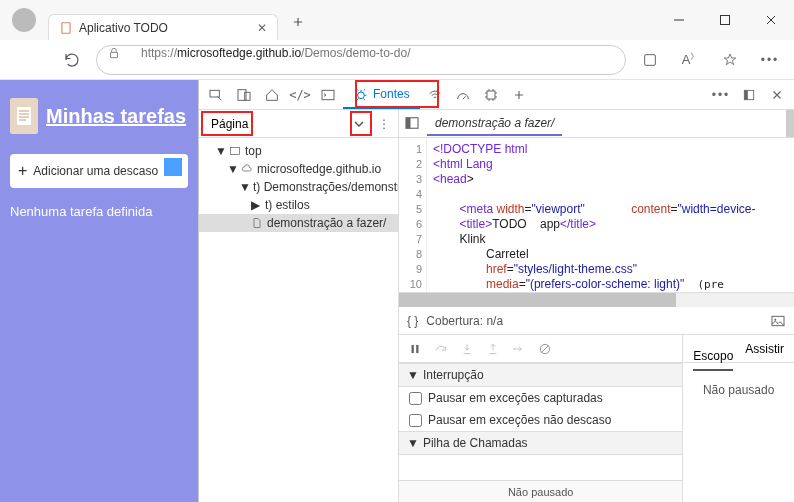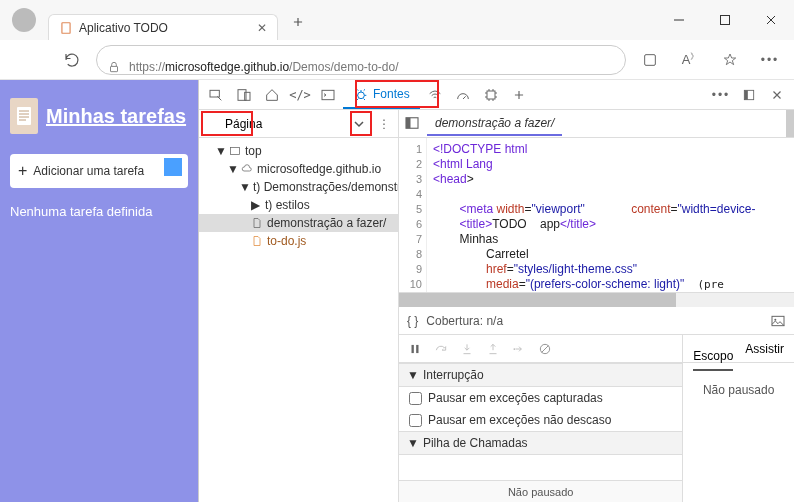--- a/index.html
+++ b/index.html
@@ -6,40 +6,40 @@
 body { width: 794px; height: 502px; background: #fff; overflow: hidden; display: flex; flex-direction: column; }
 .titlebar { height: 40px; display: flex; align-items: stretch; background: #f7f7f7; }
 .avatar-block { width: 48px; display: flex; align-items: center; justify-content: center; }
 .avatar { width: 24px; height: 24px; border-radius: 50%; background: #bbb; }
 .tab { background: #fff; border-radius: 6px 6px 0 0; margin-top: 14px; display: flex; align-items: center; padding: 4px 10px; width: 230px; border: 1px solid #ddd; border-bottom: none; }
 .tab-title { flex: 1; margin-left: 6px; color: #333; font-size: 12px; }
 .win-ctrl { margin-left: auto; display: flex; }
 .win-btn { width: 46px; display: flex; align-items: center; justify-content: center; color: #333; }
 .addrbar { height: 40px; display: flex; align-items: center; padding: 0 8px; gap: 8px; background: #fff; border-bottom: 1px solid #e5e5e5; }
 .icon-btn { width: 32px; height: 32px; display: flex; align-items: center; justify-content: center; color: #555; border-radius: 4px; }
-.url-box { flex: 1; height: 30px; border: 1px solid #ccc; border-radius: 15px; display: flex; align-items: flex-end; padding: 0 10px; gap: 8px; color: #666; }
+.url-box { flex: 1; height: 30px; border: 1px solid #ccc; border-radius: 15px; display: flex; align-items: flex-start; padding: 0 10px; gap: 20px; color: #666; }
 .url-dim { color: #777; }
 .url-dark { color: #222; }
 .content { flex: 1; display: flex; min-height: 0; }
 .app-pane { width: 198px; background: #8e92e8; color: #fff; padding: 10px; }
 .app-header { display: flex; align-items: center; gap: 8px; margin: 8px 0 20px 0; text-decoration: underline; }
 .app-icon { width: 28px; height: 36px; background: #e8d6c5; border-radius: 2px; display: flex; align-items: center; justify-content: center; }
 .app-title { font-size: 20px; font-weight: 600; }
 .add-row { background: #fff; color: #333; border-radius: 4px; padding: 8px; display: flex; align-items: center; gap: 6px; font-size: 13px; margin-bottom: 16px; position: relative; }
 .cursor-mark { position:absolute; right:6px; top:4px; width:18px; height:18px; background:#4aa0ff; }
 .empty { font-size: 13px; }
 .devtools { flex: 1; display: flex; flex-direction: column; min-width: 0; border-left: 1px solid #ccc; }
 .dt-top { height: 30px; display: flex; align-items: center; gap: 2px; border-bottom: 1px solid #ddd; padding: 0 4px; }
 .dt-top .icon-btn { width: 26px; height: 26px; color:#666; }
 .dt-tab { display: flex; align-items: center; gap: 4px; padding: 0 10px; height: 100%; color: #0078d4; border-bottom: 2px solid #0078d4; }
 .hl-red { border: 2px solid #e22; position: absolute; pointer-events: none; }
 .dt-body { flex: 1; display: flex; min-height: 0; }
 .dt-left { width: 200px; border-right: 1px solid #ddd; display: flex; flex-direction: column; }
 .pane-hdr { height: 28px; display: flex; align-items: center; border-bottom: 1px solid #ddd; padding: 0 4px; gap:4px; position:relative; }
-.pane-lbl { padding: 2px 22px; }
+.pane-lbl { padding: 2px 8px; }
 .tree { flex: 1; overflow: auto; padding: 4px 0; }
 .node { display: flex; align-items: center; gap: 4px; padding: 2px 4px; white-space: nowrap; font-size: 12px; color:#333; }
 .node.sel { background: #ddd; }
 .ind1 { padding-left: 16px; } .ind2 { padding-left: 28px; } .ind3 { padding-left: 40px; } .ind4 { padding-left: 52px; }
 .caret { width: 10px; display: inline-block; }
 .dt-right { flex: 1; display: flex; flex-direction: column; min-width: 0; position: relative; }
 .file-tabs { height: 28px; display: flex; align-items: center; border-bottom: 1px solid #ddd; }
 .file-tab { padding: 4px 8px; background:#fff; font-style:italic; color:#333; border-bottom:2px solid #6b6be0; margin-left: 28px; font-size:11px; }
 .code-area { display: flex; height: 155px; border-bottom: 1px solid #ddd; position: relative; overflow: hidden; }
 .gutter { width: 28px; background: #fff; color: #888; text-align: right; padding: 4px 4px 0 0; border-right: 1px solid #eee; }
@@ -140,21 +140,21 @@
       <div class="app-icon">
         <svg width="16" height="20" viewBox="0 0 16 20">
             <rect x="1" y="1" width="14" height="18" rx="1" fill="#fff"></rect>
             <path d="M3 5h10M3 8h10M3 11h10M3 14h7" stroke="#c0a080" stroke-width="1"></path>
           </svg>
       </div>
       <div class="app-title">Minhas tarefas</div>
     </div>
     <div class="add-row">
       <span style="font-size:16px;color:#333">+</span>
-      <span>Adicionar uma tarefa</span>
+      <span>Adicionar uma descaso</span>
       <div class="cursor-mark"></div>
     </div>
     <div class="empty">Nenhuma tarefa definida</div>
   </div>
 
   <div class="devtools">
     <div class="dt-top" style="position:relative">
       <div class="icon-btn">
           <svg width="16" height="16" viewBox="0 0 24 24">
             <rect x="3" y="5" width="14" height="10" fill="none" stroke="#666" stroke-width="1.5"></rect>
@@ -264,26 +264,20 @@
             </div>
           <div class="node ind4">
               <span class="caret">▶</span>
               <span>t) estilos</span>
             </div>
           <div class="node ind4 sel">
               <svg width="12" height="12" viewBox="0 0 24 24">
                 <path d="M6 3h8l4 4v14H6z" fill="none" stroke="#666" stroke-width="1.5"></path>
               </svg>
               <span>demonstração a fazer/</span>
-            </div>
-          <div class="node ind4">
-              <svg width="12" height="12" viewBox="0 0 24 24">
-                <path d="M6 3h8l4 4v14H6z" fill="none" stroke="#e08a3a" stroke-width="1.5"></path>
-              </svg>
-              <span style="color:#a05a20">to-do.js</span>
             </div>
         </div>
       </div>
 
       <div class="dt-right">
         <div class="file-tabs">
           <div style="position:absolute;left:4px;top:4px">
               <svg width="18" height="18" viewBox="0 0 24 24">
                 <rect x="4" y="5" width="16" height="14" fill="none" stroke="#666" stroke-width="1.5"></rect>
                 <rect x="4" y="5" width="6" height="14" fill="#666"></rect>
@@ -305,21 +299,21 @@
               <div>8</div>
               <div>9</div>
               <div>10</div>
           </div>
           <div class="code"><span class="kw">&lt;!DOCTYPE html</span>
 <span class="kw">&lt;html Lang</span>
 <span class="kw">&lt;head</span><span>&gt;</span>
 
     <span class="kw">&lt;meta</span><span class="attr"> width</span><span>=</span><span class="str">"viewport"</span>       <span class="attr">content</span><span>=</span><span class="str">"width=device-</span>
     <span class="kw">&lt;title&gt;</span><span>TODO    app</span><span class="kw">&lt;/title&gt;</span>
-    <span>Minhas</span>
+    <span>Klink</span>
         <span>Carretel</span>
         <span class="attr">href</span><span>=</span><span class="str">"styles/light-theme.css"</span>
         <span class="attr">media</span><span>=</span><span class="str">"(prefers-color-scheme: light)"</span>  (pre</div>
         </div>
         <div class="hscroll">
             <div class="hscroll-thumb"></div>
           </div>
         <div class="cov-row">
           <span>{ }</span>
           <span>Cobertura: n/a</span>

